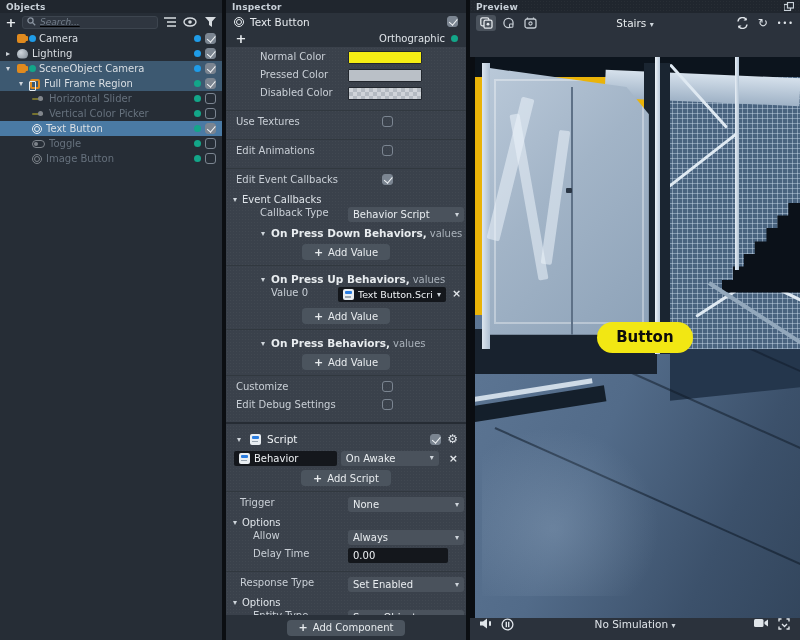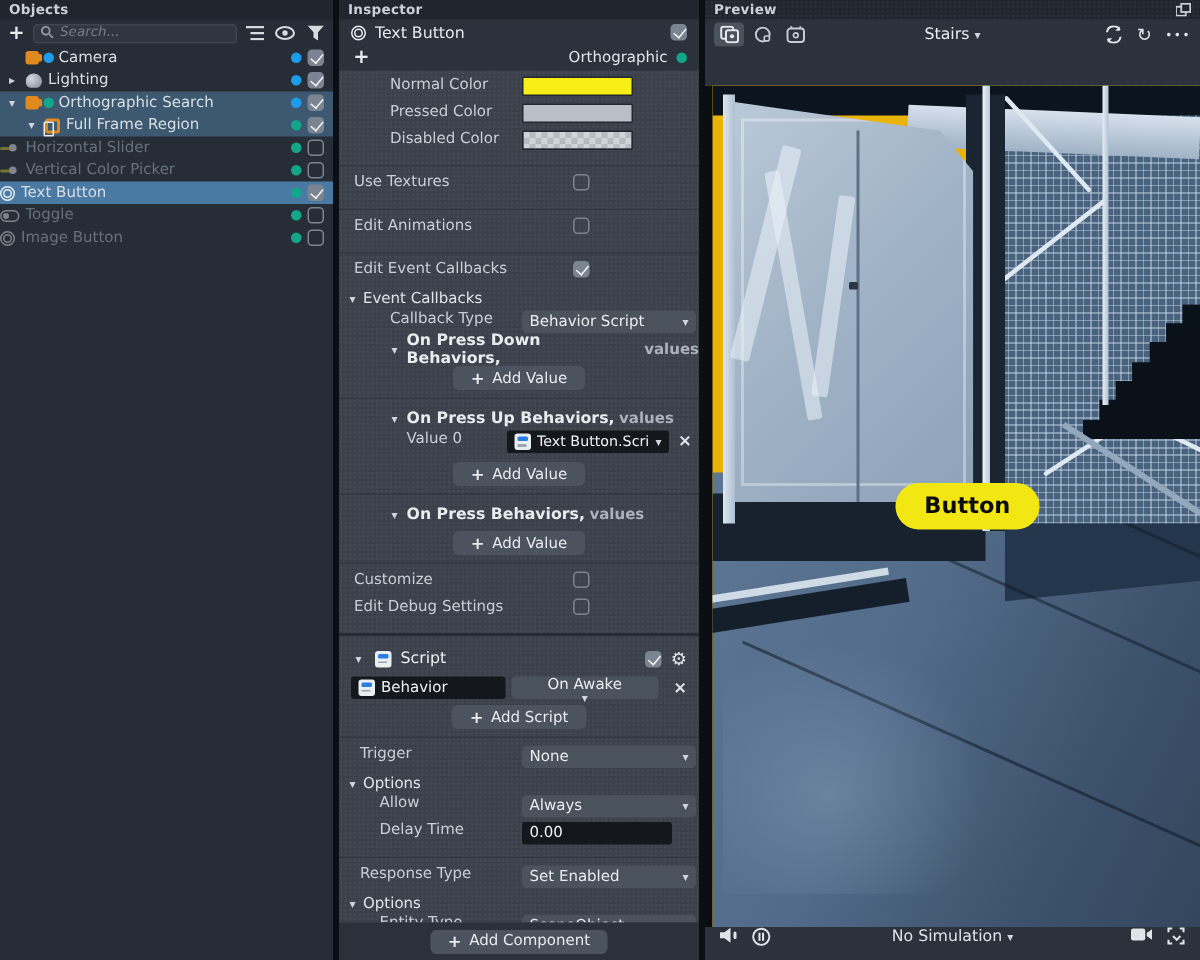--- a/index.html
+++ b/index.html
@@ -19,31 +19,31 @@
   .cb.on::after { content:""; position:absolute; left:2.5px; top:0px; width:3.5px; height:6.5px;
     border:solid #f2f5f7; border-width:0 1.6px 1.6px 0; transform:rotate(40deg); }
   .caret { font-size:8px; color:#cfd5db; line-height:1; }
   .chev { font-size:8px; color:#cfd5db; width:10px; display:inline-block; text-align:center; }
 
   
   .objects { width:222px; background:#262d36; display:flex; flex-direction:column; }
   .obj-toolbar { height:18px; display:flex; align-items:center; gap:4px; padding:0 4px; background:#262d36; }
   .plusbtn { color:#e8ecef; font-size:13px; font-weight:bold; line-height:1; width:14px; text-align:center; }
   .searchbox { flex:1; height:13px; background:#2f3640; border:1px solid #3d454f; border-radius:3px;
-    display:flex; align-items:flex-start; gap:4px; padding:0 4px; }
+    display:flex; align-items:flex-start; gap:4px; padding:0 4px;text-decoration:underline; }
   .searchbox .ph { color:#737e8a; font-size:9px; font-style:italic; }
   .tb-ic { width:16px; height:13px; display:flex; align-items:center; justify-content:center; }
   .tree { flex:0 0 auto; }
   .trow { height:15px; display:flex; align-items:center; gap:4px; padding-right:6px; font-size:10px; color:#d9dee3; }
   .trow .tlabel { flex:1; white-space:nowrap; overflow:hidden; }
   .trow.dim .tlabel { color:#66717d; }
   .trow.dim .ticon { opacity:.45; }
   .sel-soft { background:#3d5971; }
   .sel { background:#4a7aa4; }
-  .ind0 { padding-left:3px; } .ind1 { padding-left:16px; } .ind2 { }
+  .ind0 { padding-left:3px; } .ind1 { padding-left:16px; } .ind2 { padding-left:32px; }
   .ticon { display:inline-flex; align-items:center; flex:0 0 auto; }
   .ic-cam { width:18px; height:10px; position:relative; }
   .ic-cam i { position:absolute; display:block; }
   .ic-cam .body { left:0; top:0; width:9px; height:9px; background:#e08a1e; border-radius:2px; }
   .ic-cam .bar { left:8px; top:2px; width:3px; height:5px; background:#e08a1e; border-radius:1px;}
   .ic-cam .lens { left:12px; top:1px; width:7px; height:7px; border-radius:50%; }
   .lens.b { background:#1f9ce8; } .lens.g { background:#13a689; }
   .ic-light { width:11px; height:10px; background:radial-gradient(circle at 35% 35%, #cfd6dd, #7d8893); border-radius:50% 50% 45% 45%; clip-path:polygon(0 15%,50% 0,100% 15%,100% 100%,0 100%); }
   .ic-region { width:10px; height:10px; border:2px solid #e08a1e; border-radius:2px; position:relative; }
   .ic-region::after { content:""; position:absolute; left:-3px; top:0px; width:5px; height:8px; border:1.4px solid #e9eef2; border-radius:1px; background:transparent; }
@@ -70,36 +70,36 @@
   .swatch { width:74px; height:13px; border:1px solid #22272e; border-radius:1px; }
   .sw-checker { background-image: linear-gradient(45deg,#b4bac1 25%,transparent 25%,transparent 75%,#b4bac1 75%),
     linear-gradient(45deg,#b4bac1 25%,#d0d4d9 25%,#d0d4d9 75%,#b4bac1 75%); background-size:8px 8px; background-position:0 0,4px 4px; }
   .sep { border-top:1px solid #31383f; margin:5px 0; }
   .sep.thick { border-top:2px solid #262c34; }
   .dd { width:116px; height:15px; background:#4a525c; border-radius:3px; display:flex; align-items:center;
     justify-content:space-between; padding:0 5px; color:#e9edf0; }
   .df { width:100px; height:15px; background:#14171c; border-radius:2px; display:flex; align-items:center;
     gap:4px; padding:0 5px; color:#eef1f4; }
   .sechead { display:flex; align-items:center; gap:3px; padding-left:32px; height:16px; color:#e8ecef; }
-  .sechead b { font-size:10.5px; } .sechead .vals { color:#aab2bb;font-weight:bold; }
+  .sechead b { font-size:10.5px; } .sechead .vals { color:#aab2bb; }
   .grouphead { display:flex; align-items:center; gap:2px; padding-left:4px; height:15px; color:#dfe4e9; }
   .btnrow { display:flex; justify-content:center; margin:3px 0 4px; }
   .pillbtn { background:#4b545e; border-radius:4px; height:16px; padding:0 12px; display:inline-flex;
     gap:5px; align-items:center; font-size:10px; color:#e7ebee; }
   .pillbtn .pg { font-weight:bold; font-size:11px; }
   .xbtn { color:#e3e7eb; font-size:11px; font-weight:bold; margin-left:6px; }
   .ic-script { width:11px; height:11px; background:#e9eef2; border-radius:2px; position:relative; flex:0 0 11px;}
   .ic-script::before { content:""; position:absolute; left:2px; top:2px; right:2px; height:3px; background:#2b7de0; border-radius:1px; }
   .ic-script::after { content:""; position:absolute; left:2px; top:7px; right:3px; height:1.5px; background:#9aa6b1; }
   .gear { color:#dfe4e9; font-size:12px; line-height:1; }
   .script-hd { display:flex; align-items:center; gap:6px; padding:0 8px; height:20px; color:#eef1f4; font-size:10.5px; }
   .script-hd .sp { flex:1; }
   .beh-row { display:flex; align-items:center; gap:4px; padding:0 8px; height:18px; }
   .beh-name { flex:1; height:15px; background:#14171c; border-radius:2px; display:flex; align-items:center; gap:4px; padding:0 5px; color:#eef1f4; }
-  .beh-dd { width:98px;flex-direction:column; }
+  .beh-dd { width:98px; }
   .ins-footer { height:25px; background:#2a313a; display:flex; align-items:center; justify-content:center; }
 
   
   .preview { width:330px; display:flex; flex-direction:column; background:#2b323c; }
   .pv-toolbar { height:20px; background:#2b323c; display:flex; align-items:center; padding:0 6px; gap:4px; position:relative;}
   .mode-group { display:flex; gap:2px; align-items:center; }
   .mode-btn { width:20px; height:16px; border-radius:3px; display:flex; align-items:center; justify-content:center; }
   .mode-btn.active { background:#4a525c; }
   .pv-scene { position:absolute; left:0; right:0; text-align:center; color:#e9edf0; font-size:10.5px; }
   .pv-right { margin-left:auto; display:flex; align-items:center; gap:9px; color:#dfe4e9; z-index:2;}
@@ -209,21 +209,21 @@
         <span class="dot blue"></span>
         <span class="cb on"></span>
       </div>
       <div class="trow ind0 sel-soft">
         <span class="chev">▾</span>
         <span class="ticon ic-cam">
             <i class="body"></i>
             <i class="bar"></i>
             <i class="lens g"></i>
           </span>
-        <span class="tlabel">Orthographic Search</span>
+        <span class="tlabel">SceneObject Camera</span>
         <span class="dot blue"></span>
         <span class="cb on"></span>
       </div>
       <div class="trow ind1 sel-soft">
         <span class="chev">▾</span>
         <span class="ticon ic-region"></span>
         <span class="tlabel">Full Frame Region</span>
         <span class="dot green"></span>
         <span class="cb on"></span>
       </div>

